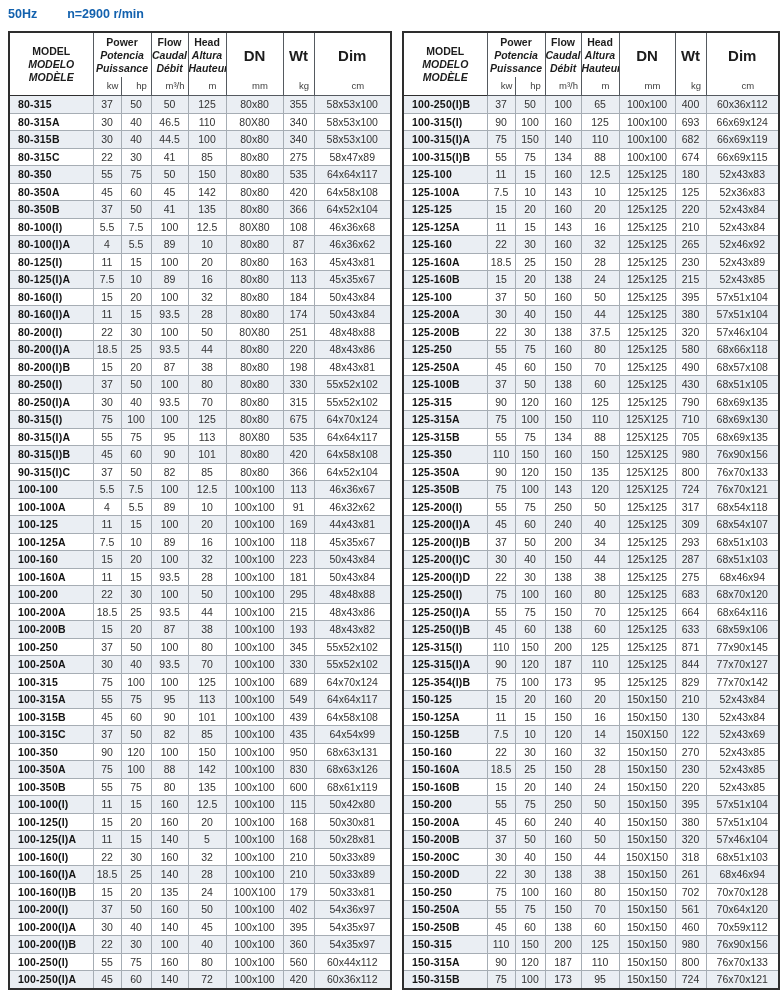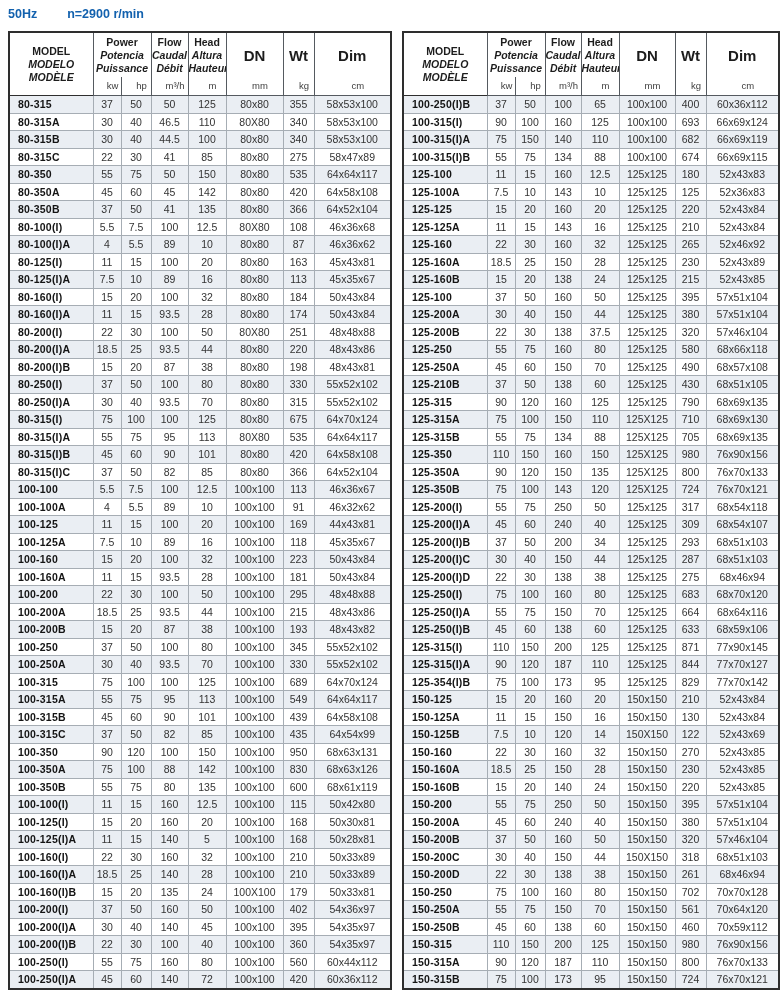--- a/index.html
+++ b/index.html
@@ -316,21 +316,21 @@
           <td class="model">80-315(I)B</td>
           <td>45</td>
           <td>60</td>
           <td>90</td>
           <td>101</td>
           <td>80x80</td>
           <td>420</td>
           <td>64x58x108</td>
         </tr>
         <tr>
-          <td class="model">80-315(I)C</td>
+          <td class="model">90-315(I)C</td>
           <td>37</td>
           <td>50</td>
           <td>82</td>
           <td>85</td>
           <td>80x80</td>
           <td>366</td>
           <td>64x52x104</td>
         </tr>
         <tr>
           <td class="model">100-100</td>
@@ -835,21 +835,21 @@
           <td class="model">125-250A</td>
           <td>45</td>
           <td>60</td>
           <td>150</td>
           <td>70</td>
           <td>125x125</td>
           <td>490</td>
           <td>68x57x108</td>
         </tr>
         <tr>
-          <td class="model">125-210B</td>
+          <td class="model">125-100B</td>
           <td>37</td>
           <td>50</td>
           <td>138</td>
           <td>60</td>
           <td>125x125</td>
           <td>430</td>
           <td>68x51x105</td>
         </tr>
         <tr>
           <td class="model">125-315</td>

